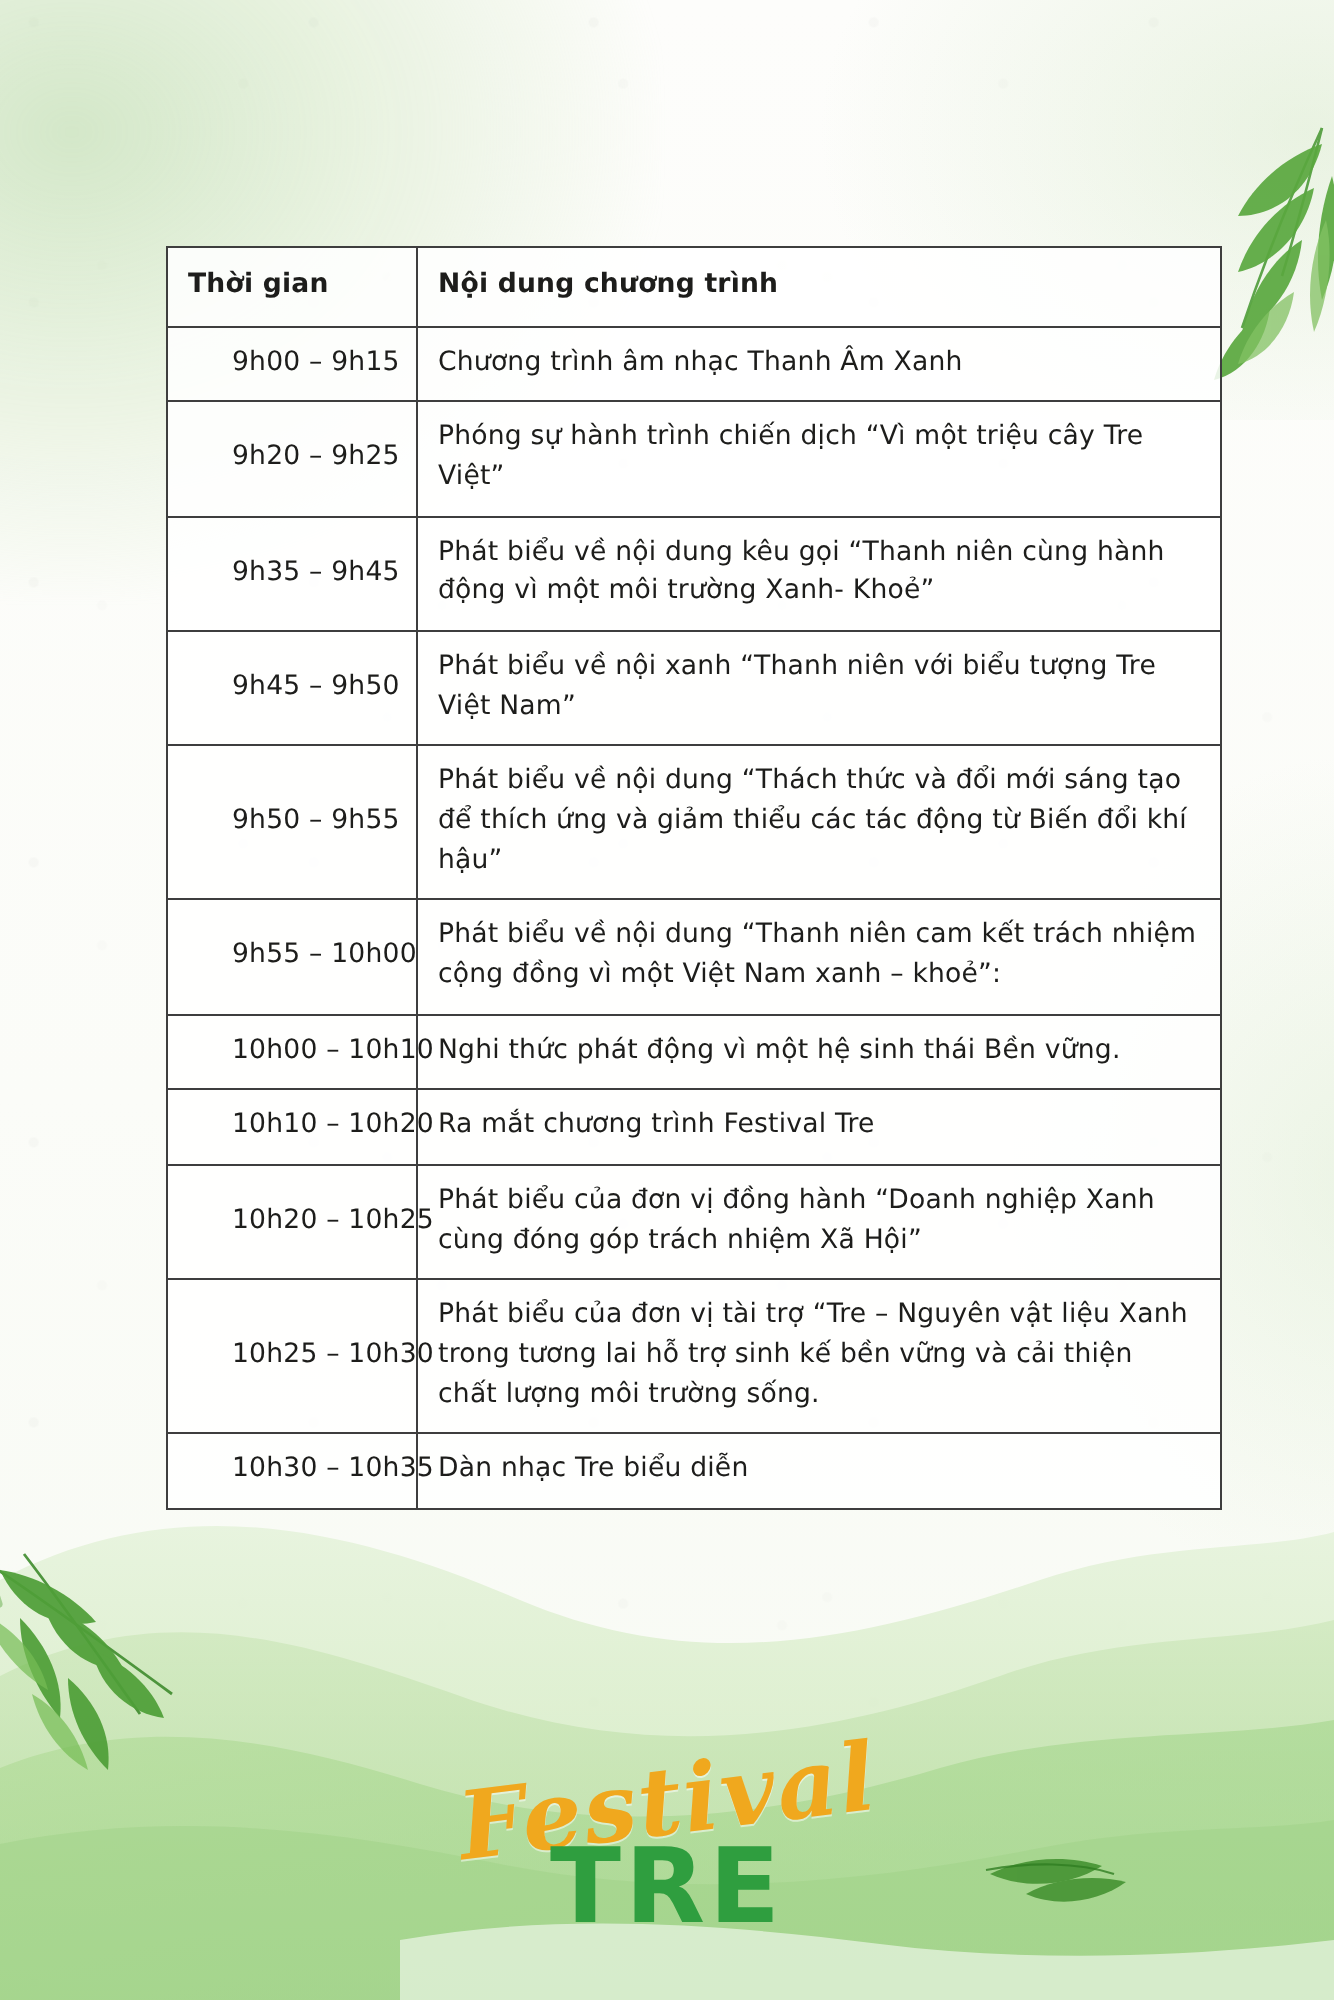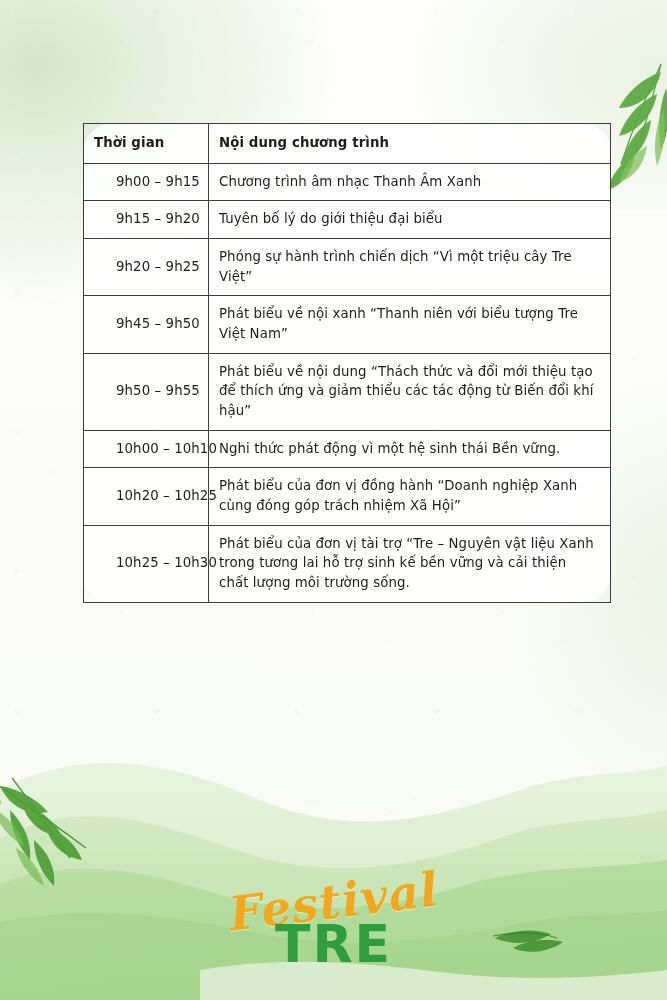--- a/index.html
+++ b/index.html
@@ -69,21 +69,20 @@
     position: absolute;
     left: 83px;
     top: 123px;
     width: 528px;
   }
   table.schedule {
     width: 100%;
     border-collapse: collapse;
     background: rgba(255,255,255,0.86);
     table-layout: fixed;
-    border-radius: 30px;
   }
   table.schedule th, table.schedule td {
     border: 1px solid #3e3e3e;
     padding: 8px 10px 9px 10px;
     vertical-align: middle;
     font-size: 13.3px;
     line-height: 1.48;
     color: #1d1d1b;
     font-family: "DejaVu Sans", sans-serif;
     letter-spacing: 0.1px;
@@ -236,46 +235,58 @@
           <th>Nội dung chương trình</th>
         </tr>
       </thead>
       <tbody id="schedule-body">
 
       <tr>
             <td class="time">9h00 – 9h15</td>
             <td class="content">Chương trình âm nhạc Thanh Âm Xanh</td>
           </tr>
           <tr>
-            <td class="time">9h15 – 9h20</td>
-            <td class="content">Tuyên bố lý do giới thiệu đại biểu</td>
-          </tr>
-          <tr>
             <td class="time">9h20 – 9h25</td>
             <td class="content">Phóng sự hành trình chiến dịch “Vì một triệu cây Tre Việt”</td>
           </tr>
           <tr>
+            <td class="time">9h35 – 9h45</td>
+            <td class="content">Phát biểu về nội dung kêu gọi “Thanh niên cùng hành động vì một môi trường Xanh- Khoẻ”</td>
+          </tr>
+          <tr>
             <td class="time">9h45 – 9h50</td>
             <td class="content">Phát biểu về nội xanh “Thanh niên với biểu tượng Tre Việt Nam”</td>
           </tr>
           <tr>
             <td class="time">9h50 – 9h55</td>
-            <td class="content">Phát biểu về nội dung “Thách thức và đổi mới thiệu tạo để thích ứng và giảm thiểu các tác động từ Biến đổi khí hậu”</td>
+            <td class="content">Phát biểu về nội dung “Thách thức và đổi mới sáng tạo để thích ứng và giảm thiểu các tác động từ Biến đổi khí hậu”</td>
+          </tr>
+          <tr>
+            <td class="time">9h55 – 10h00</td>
+            <td class="content">Phát biểu về nội dung “Thanh niên cam kết trách nhiệm cộng đồng vì một Việt Nam xanh – khoẻ”:</td>
           </tr>
           <tr>
             <td class="time">10h00 – 10h10</td>
             <td class="content">Nghi thức phát động vì một hệ sinh thái Bền vững.</td>
           </tr>
           <tr>
+            <td class="time">10h10 – 10h20</td>
+            <td class="content">Ra mắt chương trình Festival Tre</td>
+          </tr>
+          <tr>
             <td class="time">10h20 – 10h25</td>
             <td class="content">Phát biểu của đơn vị đồng hành “Doanh nghiệp Xanh cùng đóng góp trách nhiệm Xã Hội”</td>
           </tr>
           <tr>
             <td class="time">10h25 – 10h30</td>
             <td class="content">Phát biểu của đơn vị tài trợ “Tre – Nguyên vật liệu Xanh trong tương lai hỗ trợ sinh kế bền vững và cải thiện chất lượng môi trường sống.</td>
+          </tr>
+          <tr>
+            <td class="time">10h30 – 10h35</td>
+            <td class="content">Dàn nhạc Tre biểu diễn</td>
           </tr>
         </tbody>
     </table>
   </div>
 
   <div id="festival-logo">
     <div id="festival-script">Festival</div>
     <div id="festival-tre">TRE</div>
   </div>
 

